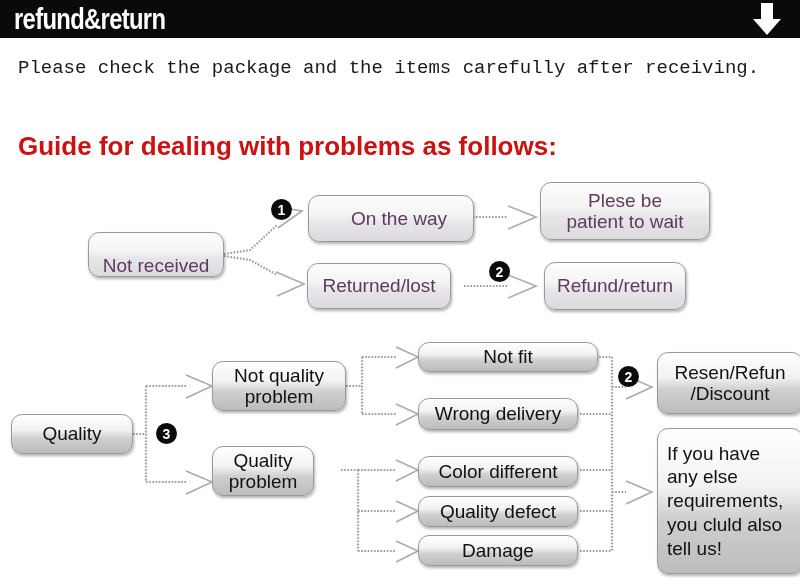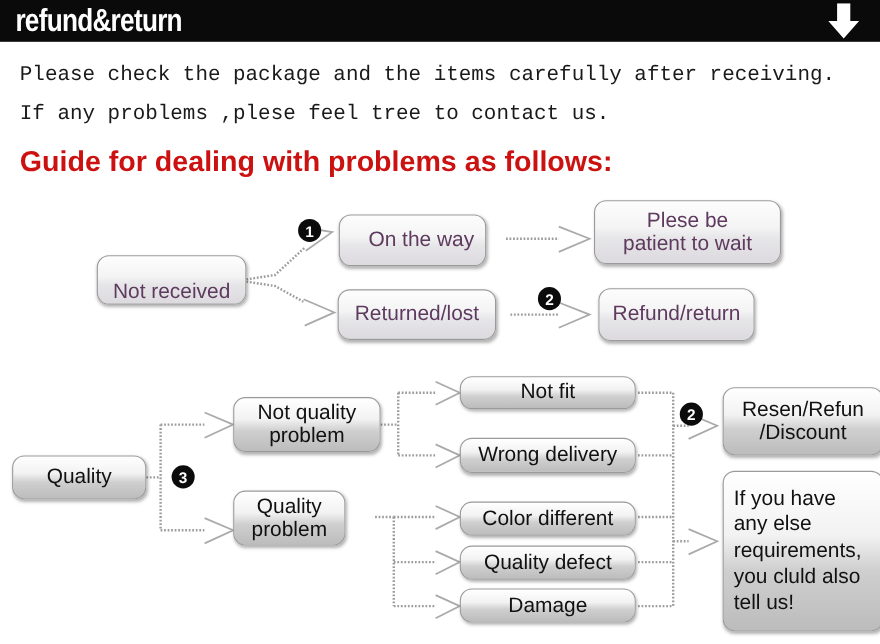--- a/index.html
+++ b/index.html
@@ -141,21 +141,20 @@
 <div id="page">
 
   <div id="header-bar">
     <div id="header-title">refund&amp;return</div>
     <svg id="header-arrow" viewBox="0 0 34 33">
       <polygon points="11,0 23,0 23,16 31,16 17,32 3,16 11,16" fill="#ffffff"></polygon>
     </svg>
   </div>
 
   <div class="intro-line" id="intro-1">Please check the package and the items carefully after receiving.</div>
-  <div class="intro-line" id="intro-2">If any problems ,plese feel tree to contact us.</div>
   <div id="guide-heading">Guide for dealing with problems as follows:</div>
 
   <svg id="connectors" viewBox="0 0 800 585">
 
     <path class="dotline" d="M224,254 L250,250 L288,215"></path>
     <polyline class="arrowhead" points="272,206 302,211 278,228"></polyline>
 
     <path class="dotline" d="M224,256 L250,260 L288,281"></path>
     <polyline class="arrowhead" points="276,272 304,284 277,296"></polyline>
 
@@ -199,21 +198,21 @@
     <polyline class="arrowhead" points="626,376 652,387 626,399"></polyline>
 
     <path class="dotline" d="M612,492 L630,492"></path>
     <polyline class="arrowhead" points="626,481 652,492 626,504"></polyline>
   </svg>
 
   <div class="fbox purple" style="left:88px; top:232px; width:136px; height:45px;align-items:flex-end;">
     <span>Not received</span>
   </div>
 
-  <div class="fbox purple" style="left:308px; top:195px; width:134px; height:47px;padding-left:16px;">
+  <div class="fbox purple" style="left:308px; top:195px; width:166px; height:47px;padding-left:16px;">
     <span>On the way</span>
   </div>
 
   <div class="fbox purple" style="left:307px; top:263px; width:144px; height:46px;">
     <span>Returned/lost</span>
   </div>
 
   <div class="fbox purple" style="left:540px; top:182px; width:170px; height:58px;">
     <span>
       <span>Plese be</span><br>
@@ -236,21 +235,21 @@
     </span>
   </div>
 
   <div class="fbox gray" style="left:212px; top:446px; width:102px; height:50px;">
     <span>
       <span>Quality</span><br>
       <span>problem</span>
     </span>
   </div>
 
-  <div class="fbox gray" style="left:418px; top:342px; width:160px; height:30px;">
+  <div class="fbox gray" style="left:418px; top:342px; width:180px; height:30px;">
     <span>Not fit</span>
   </div>
 
   <div class="fbox gray" style="left:418px; top:398px; width:160px; height:32px;">
     <span>Wrong delivery</span>
   </div>
 
   <div class="fbox gray" style="left:418px; top:456px; width:160px; height:31px;">
     <span>Color different</span>
   </div>

